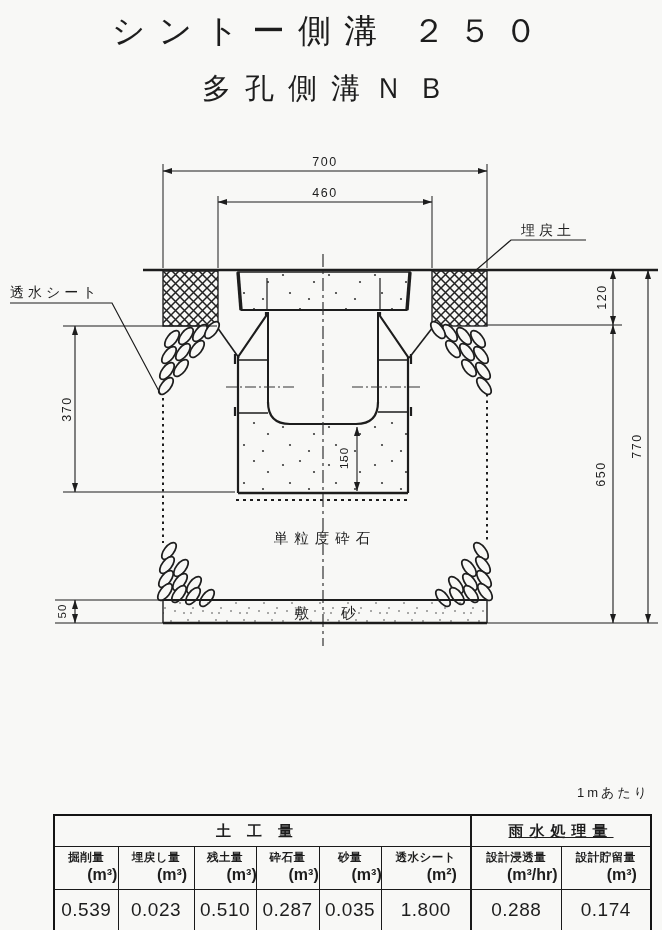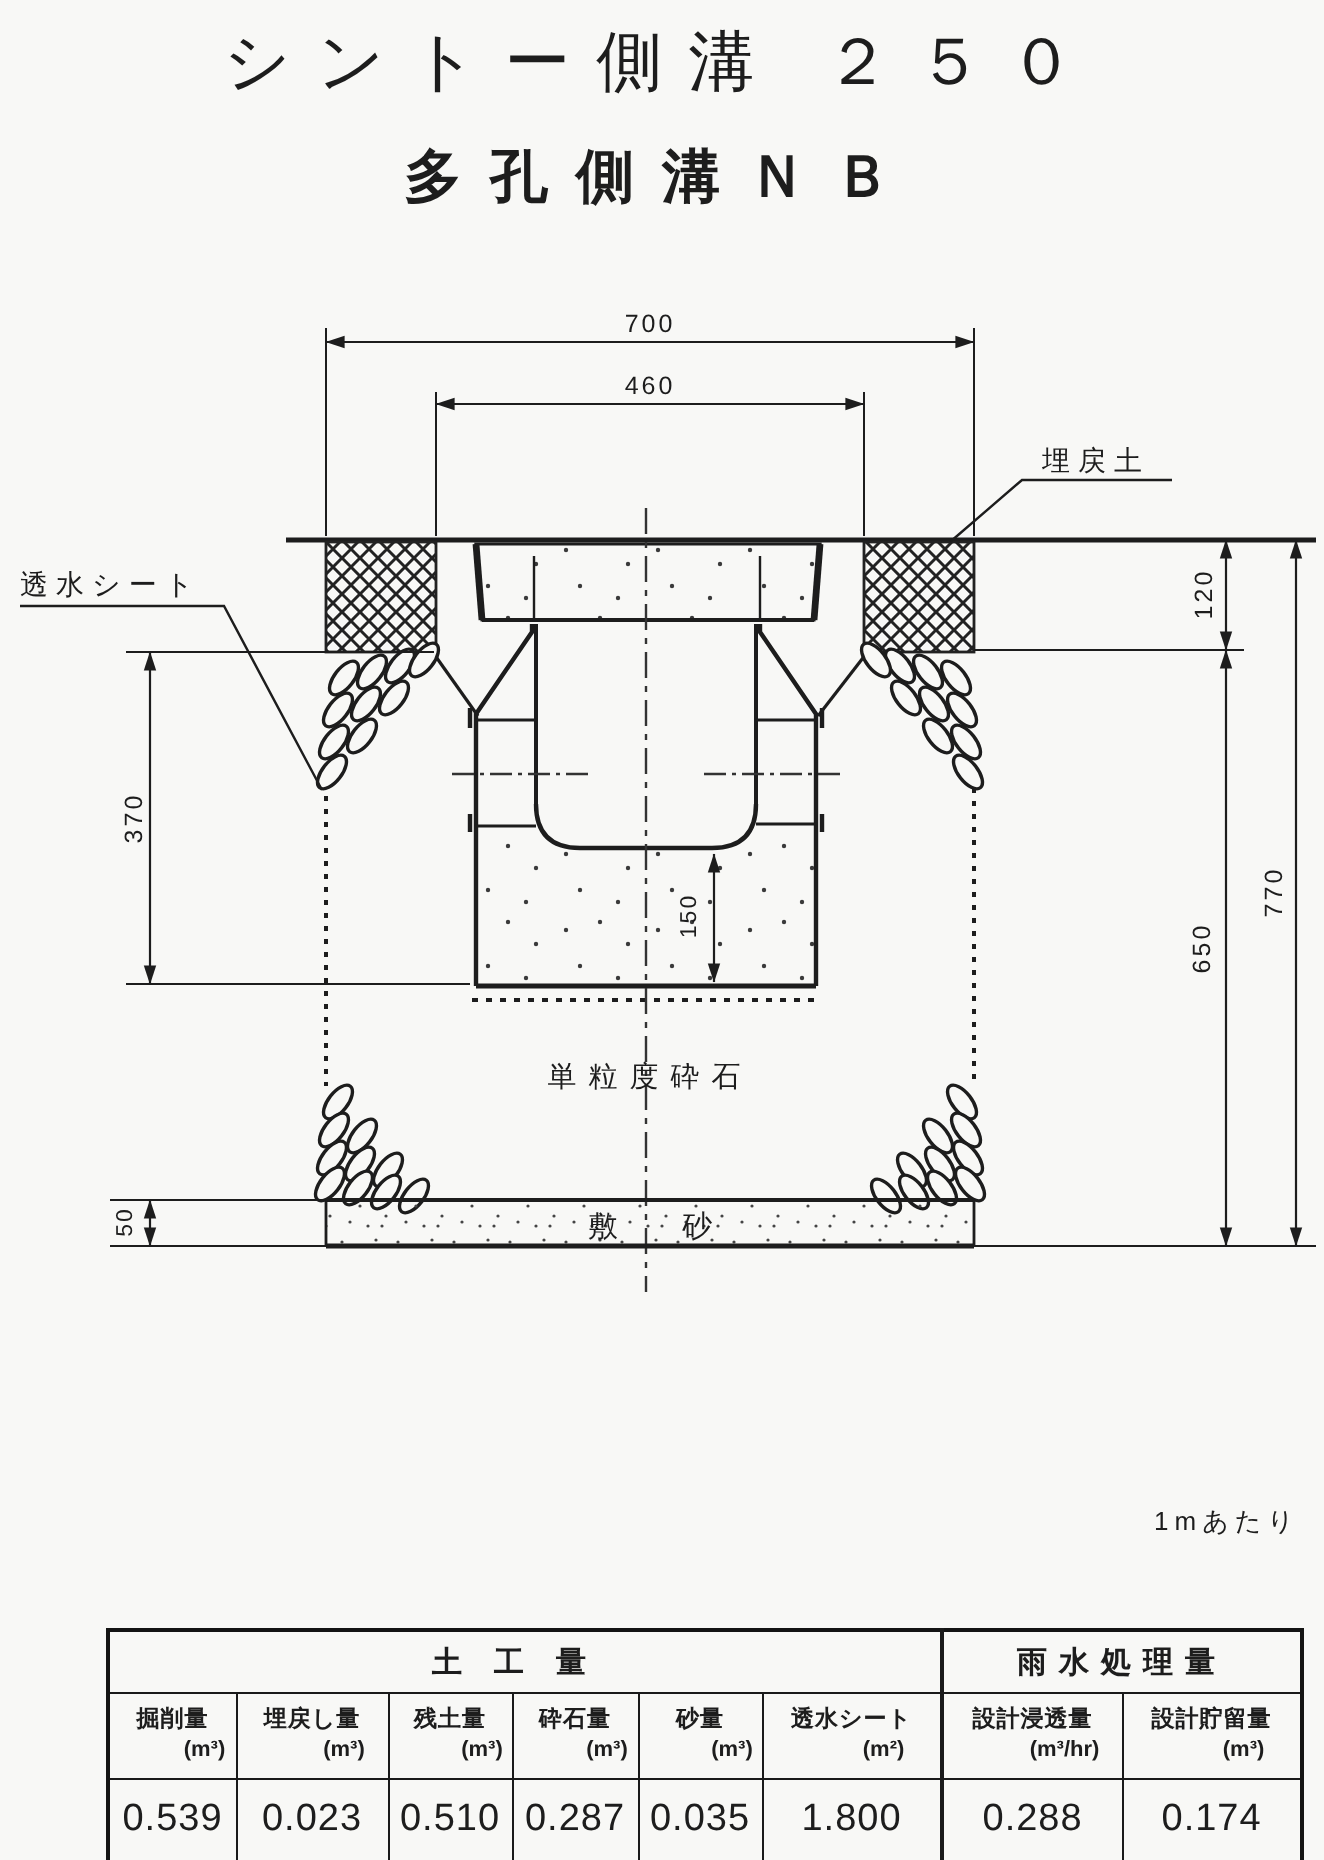--- a/index.html
+++ b/index.html
@@ -1,37 +1,37 @@
 <!DOCTYPE html>
 <html><head>
 <meta charset="utf-8">
 <style>
   html,body{margin:0;padding:0;background:#e9e9e7;}
   .page{position:relative;width:662px;height:930px;background:#f8f8f6;overflow:hidden;
         font-family:"Liberation Sans",sans-serif;color:#1d1d1d;}
   .title{position:absolute;top:9px;left:0;right:0;text-align:center;
          font-size:33px;letter-spacing:13px;font-weight:500;white-space:nowrap;}
   .subtitle{position:absolute;top:69px;left:0;right:0;text-align:center;
-         font-size:29px;letter-spacing:14px;font-weight:700;white-space:nowrap;}
+         font-size:29px;letter-spacing:14px;font-weight:400;white-space:nowrap;}
   svg text{font-family:"Liberation Sans",sans-serif;fill:#1d1d1d;}
   .dim{font-size:12.5px;letter-spacing:1.5px;}
   .dimS{font-size:11.5px;letter-spacing:1px;}
   .lbl{font-size:14px;letter-spacing:4px;}
   .lblW{font-size:14.5px;letter-spacing:6px;}
   .lblSand{font-size:15px;letter-spacing:14px;}
-  .note{position:absolute;top:752px;right:12px;font-size:13px;letter-spacing:3px;}
+  .note{position:absolute;top:784px;right:12px;font-size:13px;letter-spacing:3px;}
   table.qty{position:absolute;left:53px;top:802px;width:597px;border-collapse:collapse;
             table-layout:fixed;border:2.6px solid #141414;margin-top:12px;}
   table.qty td{border:1.7px solid #1a1a1a;text-align:center;vertical-align:middle;padding:0;}
   td.grp{height:30px;font-size:15px;font-weight:bold;}
   td.g1{letter-spacing:16px;}
-  td.g2{letter-spacing:6px;}
+  td.g2{letter-spacing:6px;text-decoration:underline;}
   td.hdr{height:42px;font-size:11.5px;font-weight:bold;line-height:1.3;letter-spacing:0.5px;
          border-bottom-width:2.2px;}
-  td.hdr .unit{font-size:11px;letter-spacing:0;padding-left:32px;}
+  td.hdr .unit{font-size:16px;letter-spacing:0;padding-left:32px;}
   td.val{height:40px;font-size:19px;letter-spacing:0.5px;}
   .thickL{border-left-width:2.4px !important;}
 </style>
 </head>
 <body>
 
 <div class="page">
 
   <div class="title">シントー側溝 ２５０</div>
   <div class="subtitle">多孔側溝ＮＢ</div>

